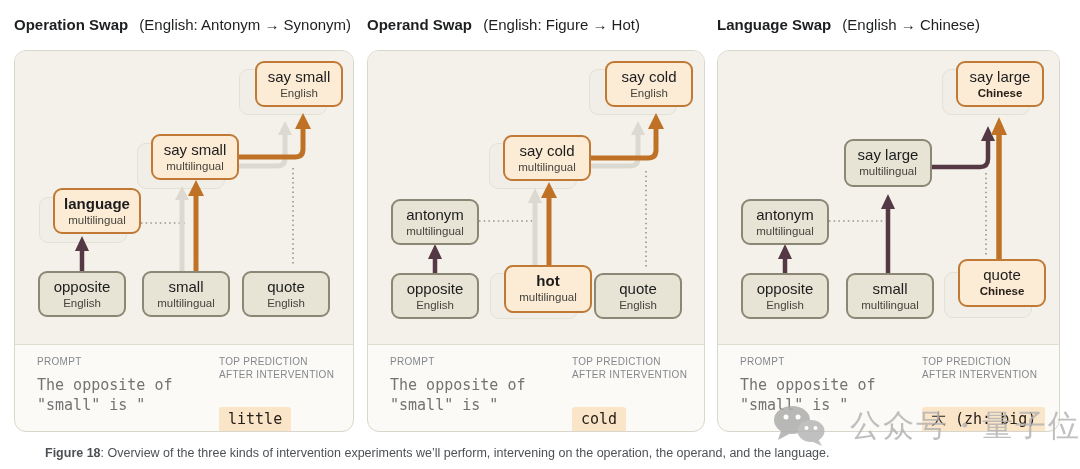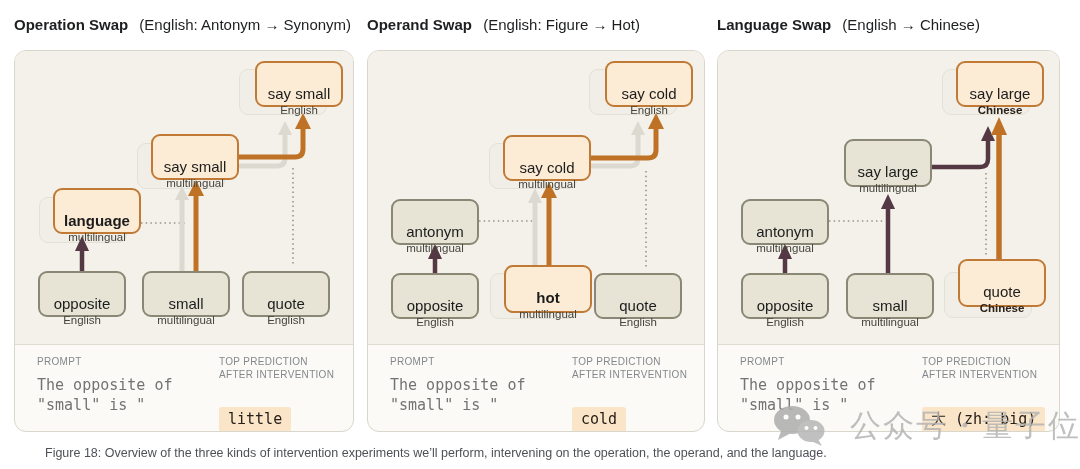--- a/index.html
+++ b/index.html
@@ -14,21 +14,21 @@
        font-family:"Liberation Sans",sans-serif;color:var(--ink)}
   .panel{position:absolute;top:0}
   .panel-title{position:absolute;top:16px;left:0;font-size:15px;white-space:nowrap}
   .panel-title .t{font-weight:bold}
   .panel-title .s{font-weight:normal;margin-left:7px}
   .card{position:absolute;top:50px;left:0;right:0;height:382px;border:1px solid var(--panel-border);
         border-radius:12px;overflow:hidden;background:var(--result-bg)}
   .diagram{position:absolute;top:0;left:0;right:0;height:294px;background:var(--panel-bg);
            border-bottom:1px solid #dfdcd2}
   .diagram svg{position:absolute;top:0;left:0;z-index:1}
-  .node,.ghost{position:absolute;width:88px;height:46px;border-radius:9px;text-align:center;padding-top:22px}
+  .node,.ghost{position:absolute;width:88px;height:46px;border-radius:9px;text-align:center;padding-top:5px}
   .ghost{background:var(--ghost-bg);border:1px solid var(--ghost-border);z-index:0}
   .node{z-index:2}
   .node.grey{background:var(--node-grey-bg);border:2px solid var(--node-grey-border)}
   .node.hl{background:var(--node-highlight-bg);border:2.5px solid var(--node-highlight-border)}
   .node .lbl{font-size:15px;line-height:18px;color:#1c1c1c}
   .node .sub{font-size:11.5px;line-height:14px;color:#45443c}
   .node.bold-lbl .lbl{font-weight:bold}
   .node.bold-sub .sub{font-weight:bold;color:#2a2119}
   .result{position:absolute;left:0;right:0;bottom:0;height:87px}
   .mini-label{font-size:10px;font-weight:normal;color:var(--muted-label);letter-spacing:.3px;
@@ -40,21 +40,21 @@
   .chip{display:inline-block;margin-top:26px;background:var(--chip-bg);padding:3px 9px 4px;
         font-family:"DejaVu Sans Mono",monospace;font-size:15px;color:#26201a;border-radius:3px;white-space:nowrap}
   .oa{stroke:var(--accent-orange);stroke-width:5;fill:none}
   .oah{fill:var(--accent-orange)}
   .ma{stroke:var(--accent-maroon);stroke-width:4.5;fill:none}
   .mah{fill:var(--accent-maroon)}
   .ga{stroke:var(--ghost-arrow);stroke-width:5;fill:none}
   .gah{fill:var(--ghost-arrow)}
   .dot{stroke:var(--dotted-line);stroke-width:1.6;stroke-dasharray:1.5 3.2;fill:none}
   .caption{position:absolute;left:45px;top:446px;font-size:12.5px;color:var(--caption-color)}
-  .caption .b{font-weight:normal}
+  .caption .b{font-weight:bold}
   .watermark{position:absolute;left:772px;top:404px;display:flex;align-items:center;z-index:5;opacity:.85}
   .watermark .wm-text{font-size:31px;color:var(--watermark-color);margin-left:24px;letter-spacing:2px;white-space:nowrap}
 </style>
 </head>
 <body>
 
 <section class="panel" style="left:14px;width:340px">
   <h3 class="panel-title">
     <span class="t">Operation Swap</span>
     <span class="s">(English: Antonym → Synonym)</span>

